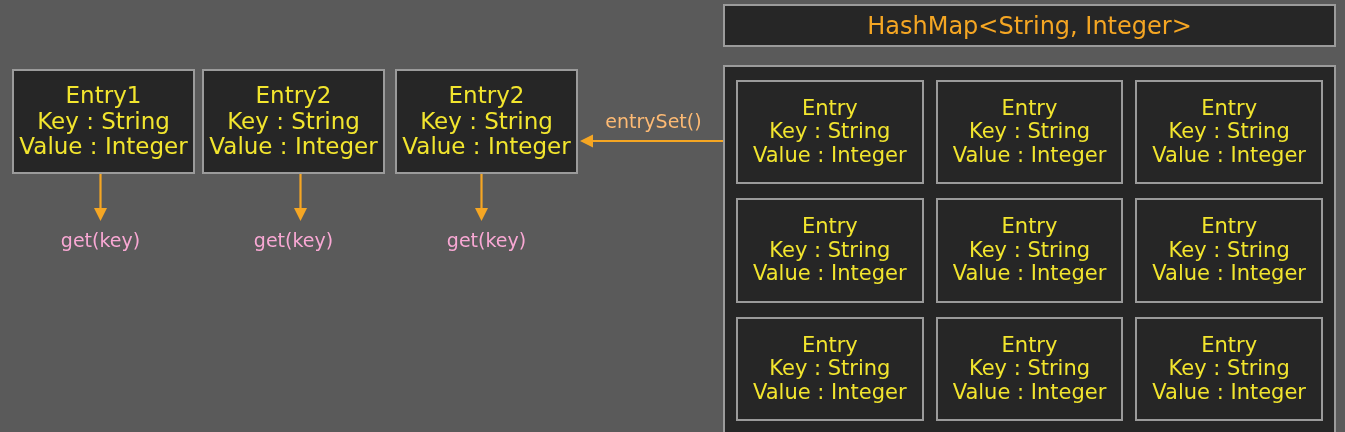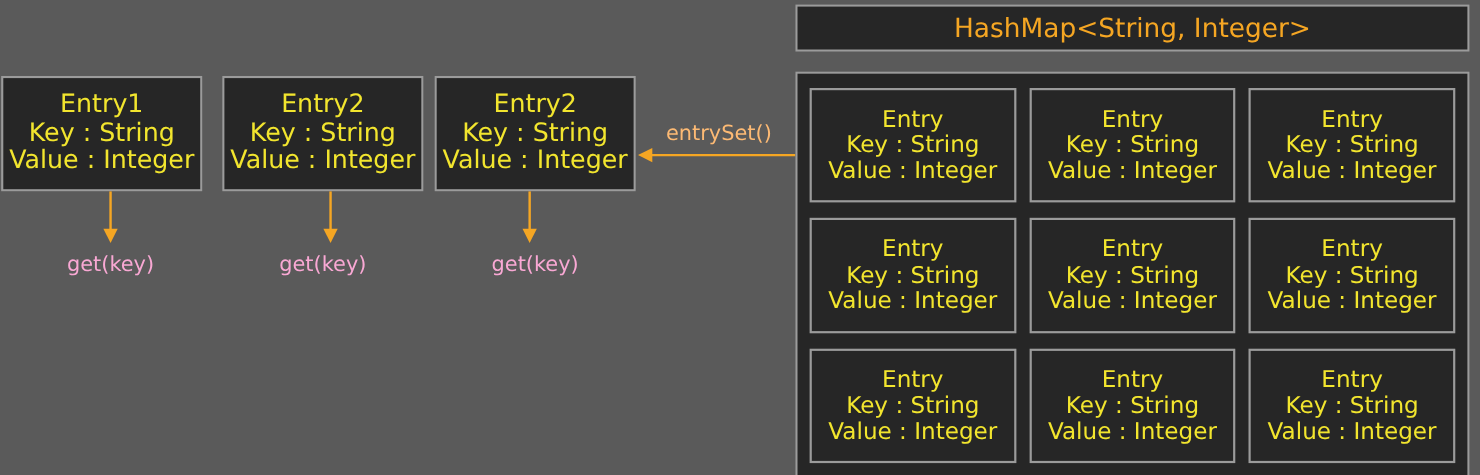--- a/index.html
+++ b/index.html
@@ -39,21 +39,21 @@
     white-space: nowrap;
   }
 
   
   .left-entry {
     width: 183px;
     height: 105px;
     top: 69px;
     font-size: 23px;
   }
-  #left-entry-0 { left: 1px; text-align: center; }
+  #left-entry-0 { left: 12px; text-align: center; }
   #left-entry-1 { left: 202px; }
   #left-entry-2 { left: 395px; }
 
   
   .arrow-svg {
     position: absolute;
     overflow: visible;
     pointer-events: none;
   }
   .arrow-line {

